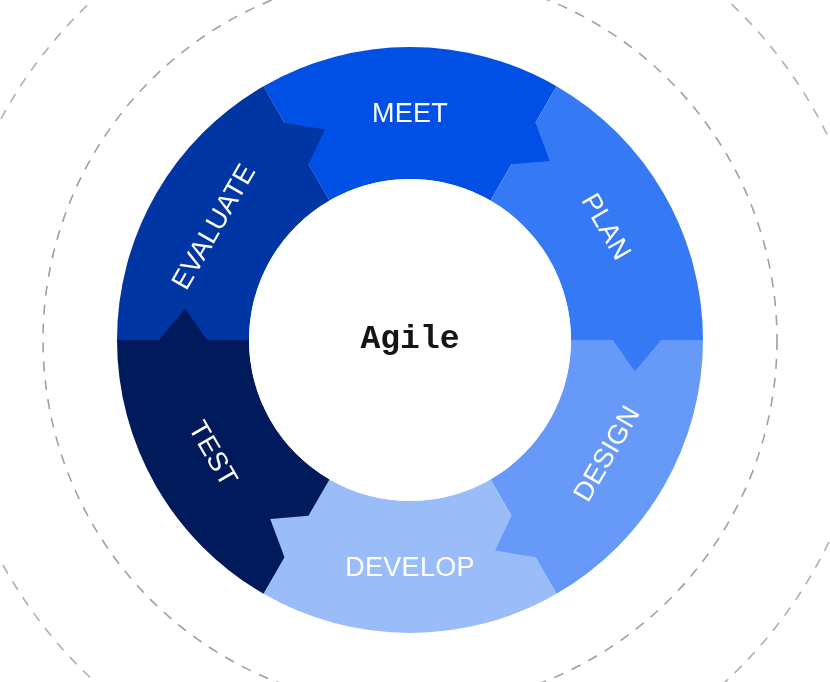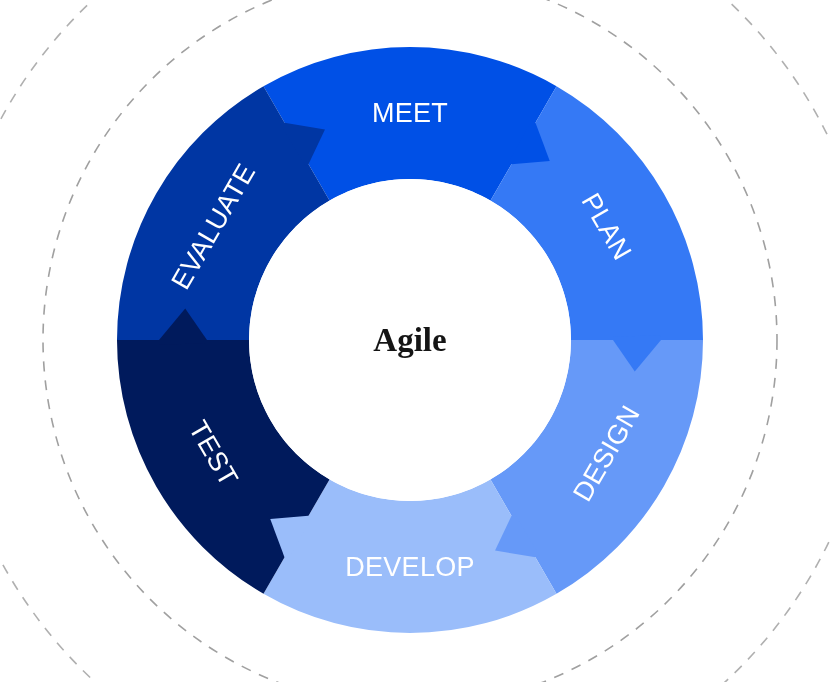--- a/index.html
+++ b/index.html
@@ -2,21 +2,21 @@
 <html><head>
 <meta charset="utf-8">
 <style>
   html, body { margin: 0; padding: 0; background: #ffffff; }
   body { width: 830px; height: 682px; overflow: hidden; position: relative; font-family: "Liberation Sans", "DejaVu Sans", sans-serif; }
   #stage { position: absolute; left: 0; top: 0; width: 830px; height: 682px; }
   .seg-label { fill: #ffffff; font-family: "Liberation Sans", "DejaVu Sans", sans-serif; font-size: 27px; font-weight: 400; letter-spacing: 0.3px; }
   .center-title {
     position: absolute; left: 260px; top: 250px; width: 300px; height: 180px;
     display: flex; flex-direction: column; align-items: center; justify-content: center;
-    color: #151515; font-family: Liberation Serif, serif;
+    color: #151515; font-family: Liberation Mono, monospace;
     font-weight: 700; font-size: 33px; line-height: 46px; text-align: center;
   }
 </style>
 </head>
 <body>
 
 <svg id="stage" width="830" height="682" viewBox="0 0 830 682" xmlns="http://www.w3.org/2000/svg">
   <g id="rings">
       <circle cx="410" cy="340" r="367" fill="none" stroke="#a0a0a0" stroke-width="1.6" stroke-dasharray="10 9"></circle>
       <circle cx="410" cy="340" r="465" fill="none" stroke="#b0b0b0" stroke-width="1.6" stroke-dasharray="10 9"></circle>

